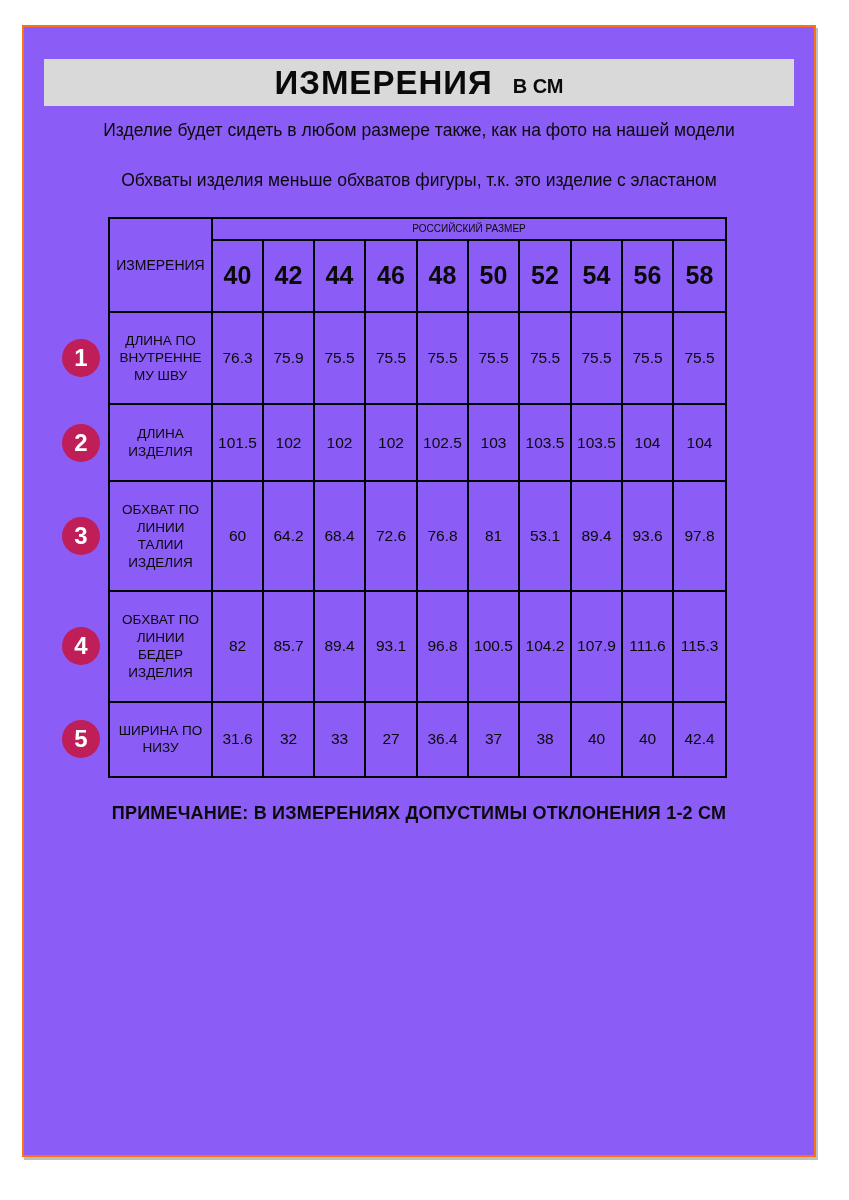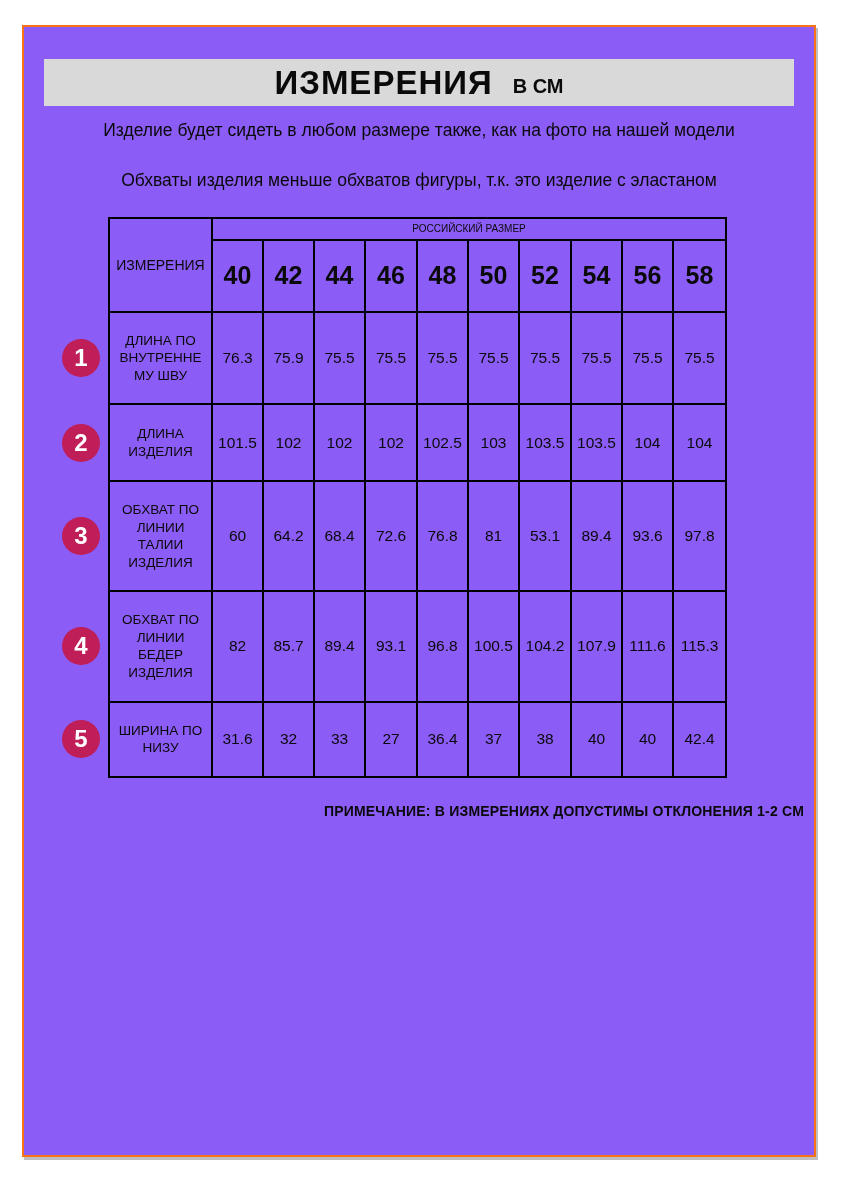--- a/index.html
+++ b/index.html
@@ -55,21 +55,21 @@
   tbody tr:nth-child(2){height:77px;}
   tbody tr:nth-child(3){height:78px;}
   tbody tr:nth-child(4){height:78px;}
   tbody tr:nth-child(5){height:72px;}
   .badge{
     display:inline-block;width:38px;height:38px;border-radius:50%;
     background:var(--badge);color:#ffffff;font-size:24px;font-weight:700;
     line-height:38px;text-align:center;
   }
   .footnote{
-    text-align:right;font-size:14px;font-weight:700;margin:25px 10px 0;
+    text-align:center;font-size:18px;font-weight:700;margin:25px 10px 0;
     letter-spacing:0.2px;
   }
 </style>
 </head>
 <body>
 
 <div class="page">
 
   <div class="title-bar">
     <span class="title-part-1">ИЗМЕРЕНИЯ</span>

